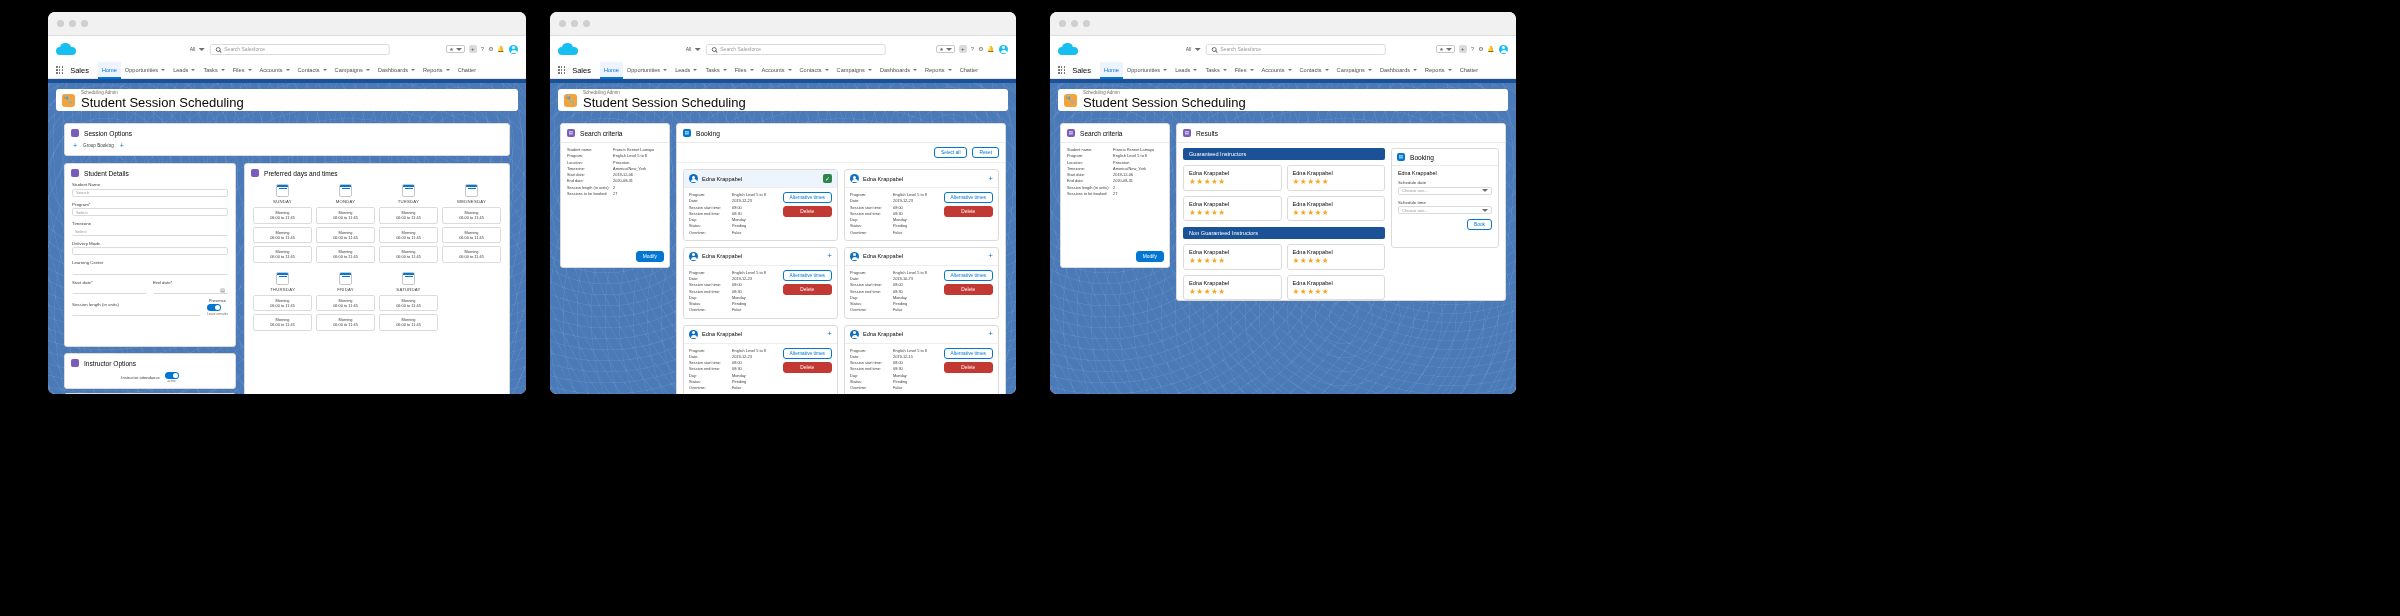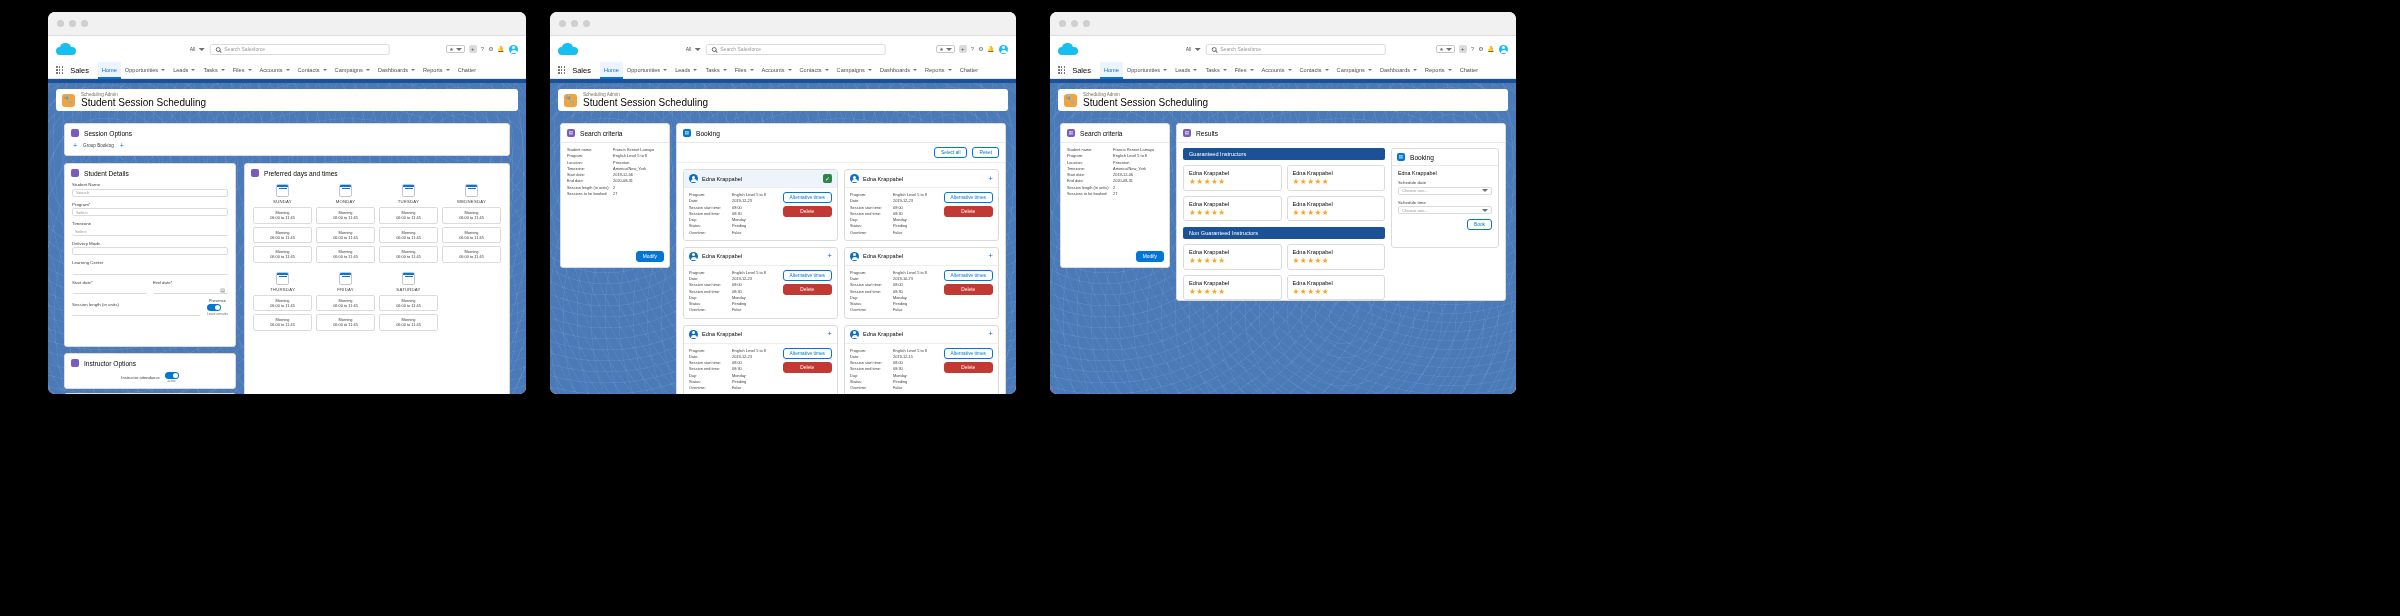--- a/index.html
+++ b/index.html
@@ -67,21 +67,21 @@
       repeating-radial-gradient(circle at 86% 20%, rgba(255,255,255,.06) 0 1px, transparent 1px 9px);
   }
   .topstripe { height:4px; background:#1b5297; position:relative; }
 
   
   .apphdr { background:#fff; border-radius:3px; margin:6px 8px 0; height:22px;
             display:flex; align-items:center; padding:0 6px; gap:6px; position:relative; }
   .wrenchicon { width:13px;height:13px;border-radius:3px;background:#f2a33c;
     display:flex;align-items:center;justify-content:center;color:#fff;font-size:8px;line-height:1;}
   .apphdr .sub { font-size:4.6px; color:#706e6b; }
-  .apphdr .ttl { font-size:10px; color:#080707; }
+  .apphdr .ttl { font-size:13px; color:#080707; }
 
   
   .card { background:#fff; border:1px solid #dddbda; border-radius:3px; position:relative; }
   .cardhdr { display:flex; align-items:center; gap:5px; padding:5px 6px;
              border-bottom:1px solid #e9e9e9; }
   .cardhdr .ic { width:8px;height:8px;border-radius:2px;background:#7a5bbb;
      display:flex;align-items:center;justify-content:center;color:#fff;font-size:4.5px;line-height:1;}
   .cardhdr .tt { font-size:6.6px; color:#080707; }
   .seccap { display:flex; align-items:center; gap:5px; padding:5px 6px; }
   .seccap .ic2 { width:8px;height:8px;border-radius:2px;background:#7a5bbb; }

